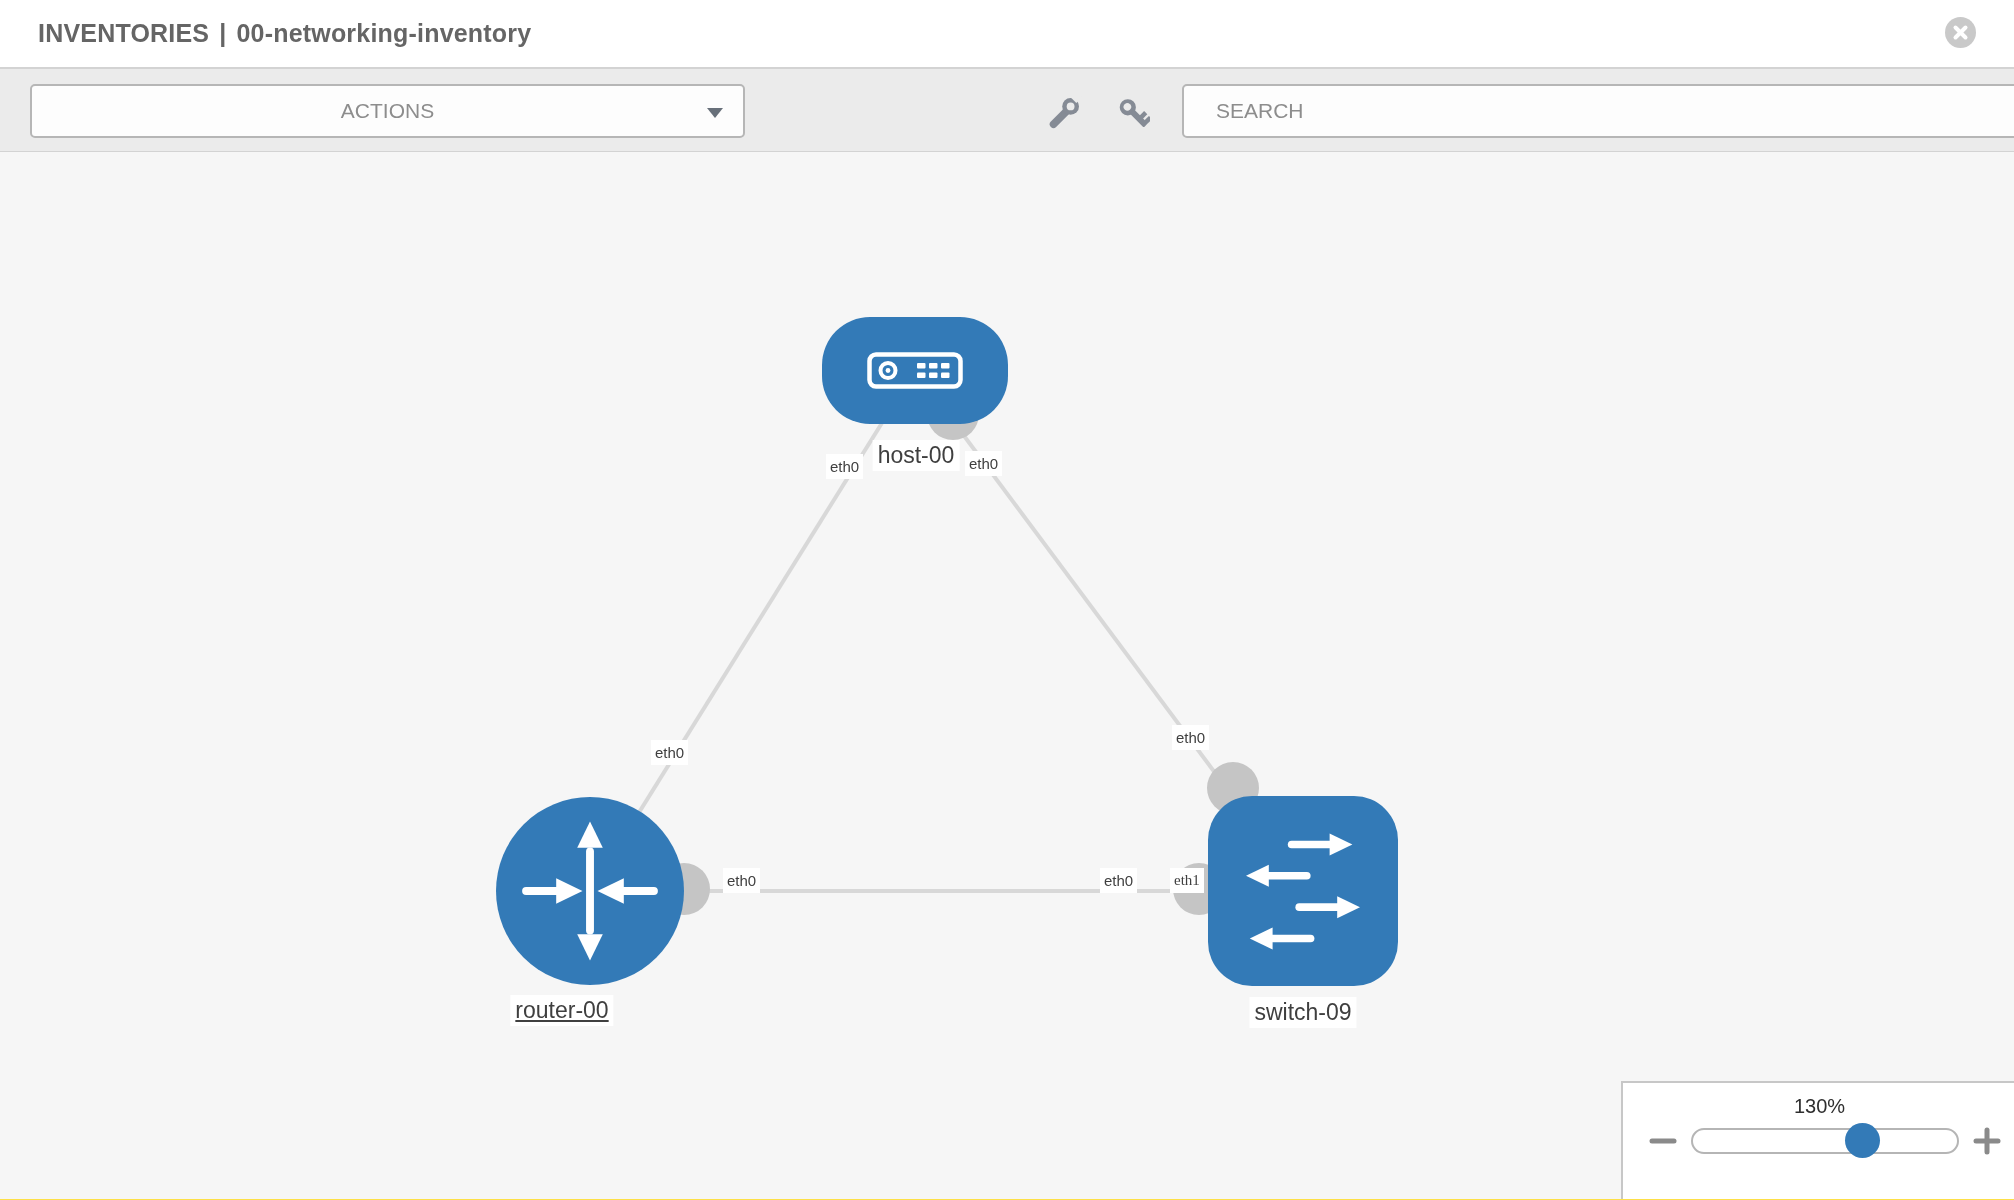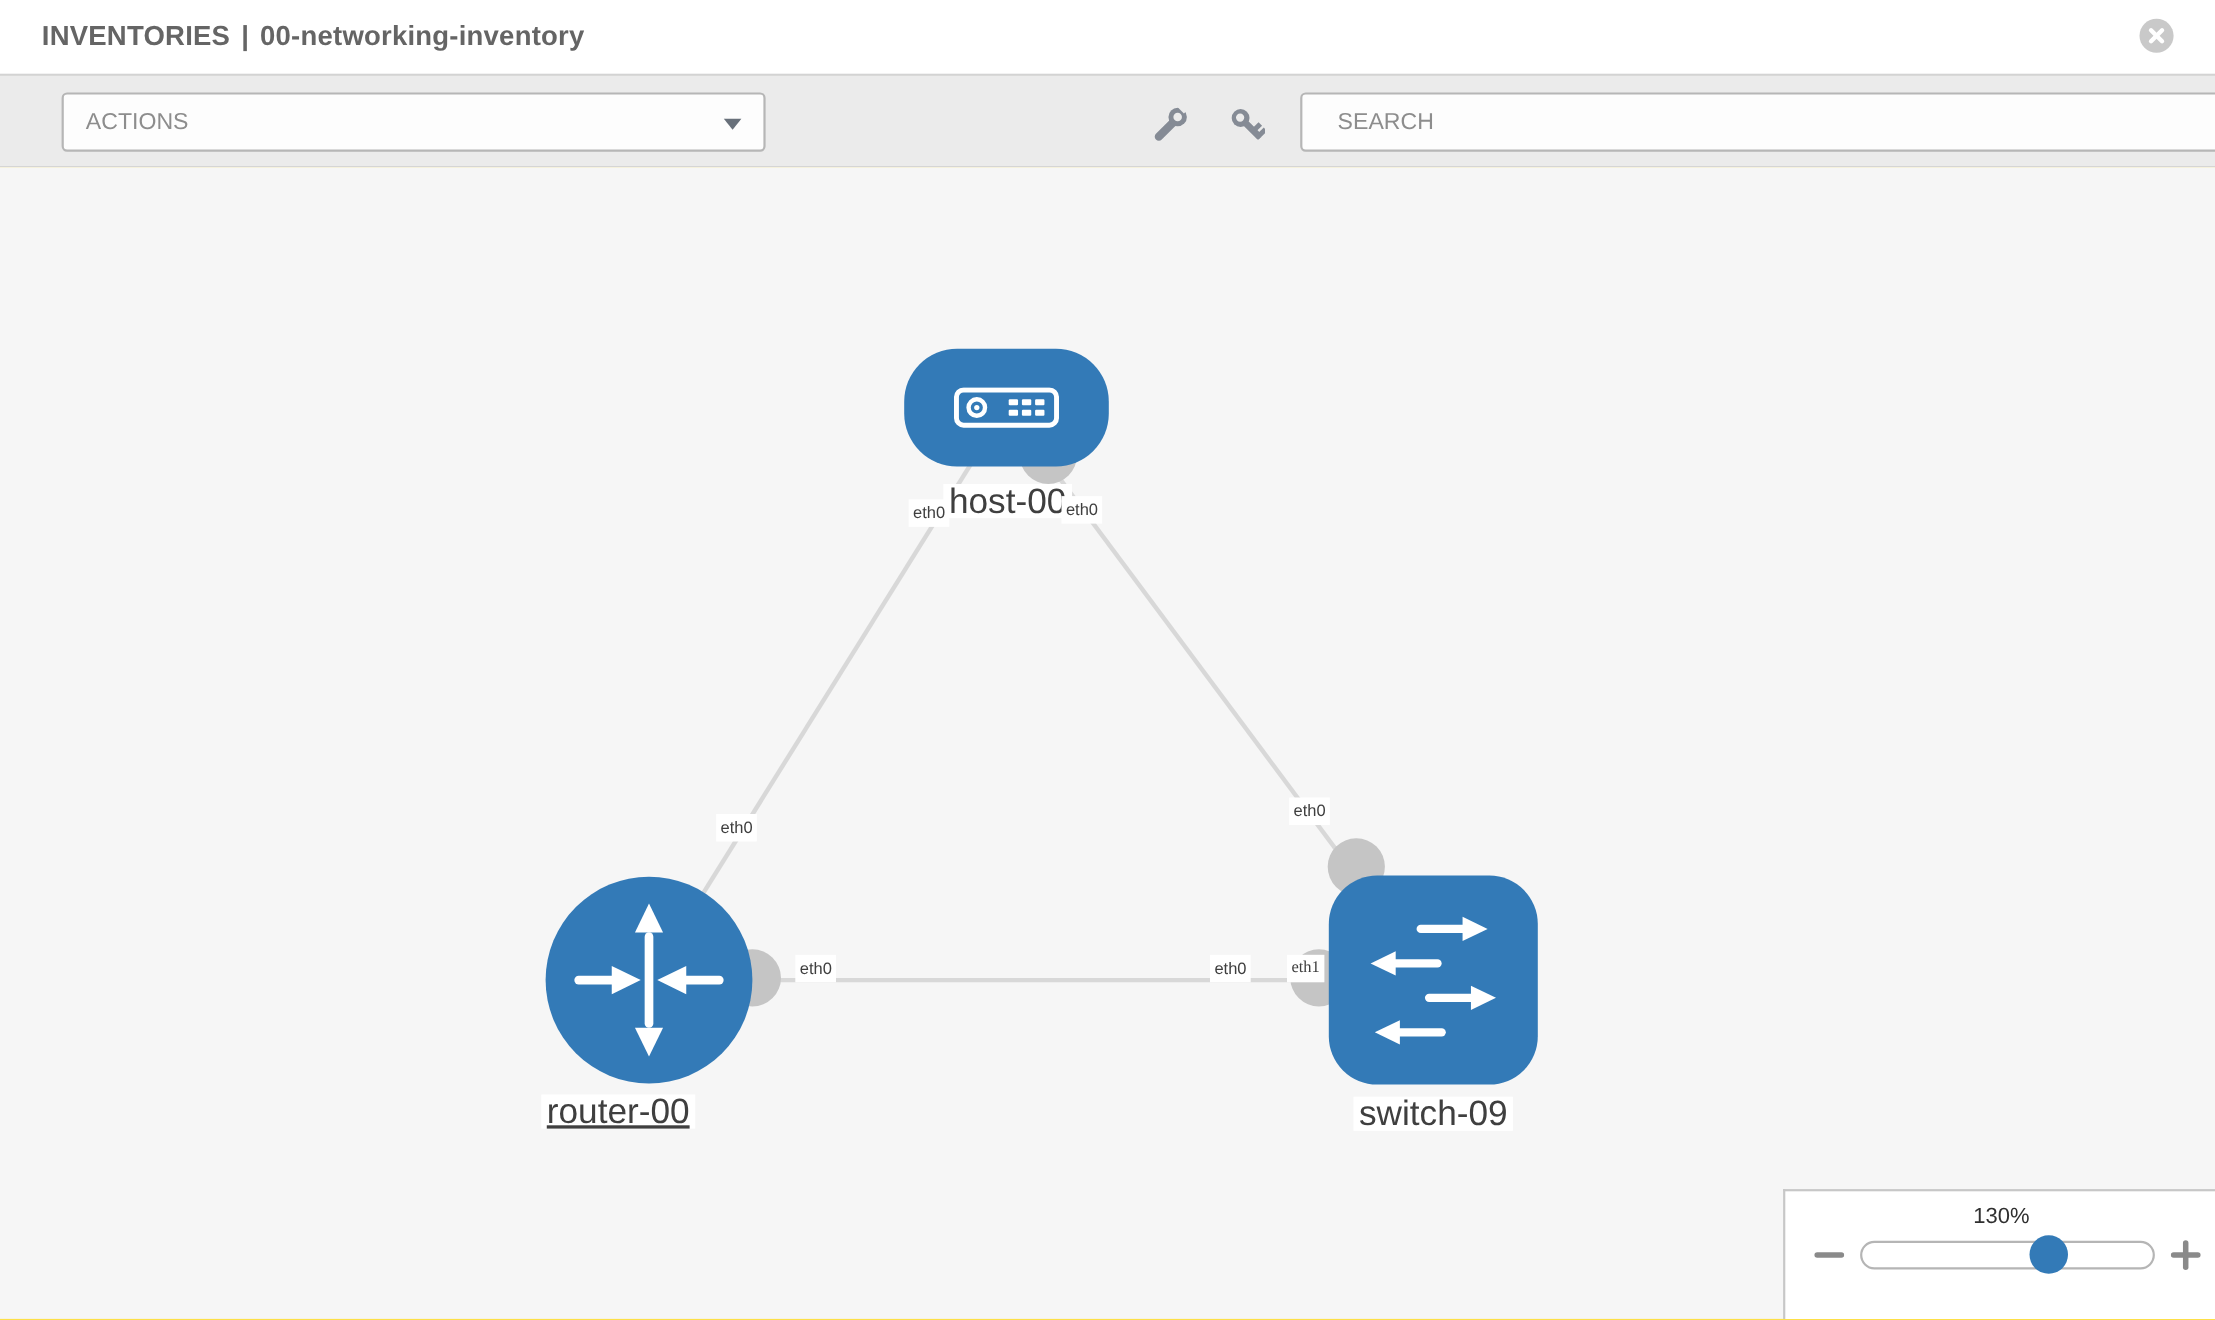--- a/index.html
+++ b/index.html
@@ -11,37 +11,37 @@
   .top-bar { position:relative; height:69px; background:#ffffff; border-bottom:2px solid #d3d3d3; display:flex; align-items:center; padding-left:38px; }
   .page-title { font-size:25px; font-weight:bold; color:#656565; letter-spacing:0.2px; }
   .page-title .sep { margin:0 10px; }
   .close-btn { position:absolute; right:38px; top:17px; width:31px; height:31px; border-radius:50%; background:#c9c9c9; display:flex; align-items:center; justify-content:center; cursor:pointer; }
 
   
   .toolbar { position:relative; height:83px; background:#ebebeb; border-bottom:1px solid #d3d3d3; }
   .dropdown { position:absolute; top:15px; height:54px; background:#fdfdfd; border:2px solid #b6b6b6; border-radius:5px; display:flex; align-items:center; padding:0 20px; cursor:pointer; }
   .dropdown .dd-label { font-size:21px; color:#8d8d8d; }
   .dd-caret { position:absolute; right:20px; top:22px; width:0; height:0; border-left:8px solid transparent; border-right:8px solid transparent; border-top:10px solid #68707a; }
-  .dropdown-actions { left:56px; width:640px; }
+  .dropdown-actions { left:30px; width:715px;justify-content:center; }
   .dropdown-search { left:1182px; width:947px;padding-left:32px; }
   .tool-btn { position:absolute; top:24px; width:40px; height:40px; background:none; border:none; cursor:pointer; display:flex; align-items:center; justify-content:center; }
   .tool-wrench { left:1044px; }
   .tool-key { left:1112px; }
 
   
   .canvas { position:relative; height:1047px; background:#f6f6f6; overflow:hidden; }
   .edges-layer { position:absolute; left:0; top:0; }
 
   .node { position:absolute; background:#337ab7; display:flex; align-items:center; justify-content:center; cursor:pointer; }
   .node-host   { left:822px;  top:165px; width:186px; height:107px; border-radius:48px; }
   .node-router { left:496px;  top:645px; width:188px; height:188px; border-radius:50%; }
   .node-switch { left:1208px; top:644px; width:190px; height:190px; border-radius:44px; }
 
   .chip { position:absolute; background:#ffffff; color:#3f3f3f; white-space:nowrap; }
-  .node-label { font-size:32px; line-height:29px; padding:1px 5px; transform:translateX(-50%); }
+  .node-label { font-size:23px; line-height:29px; padding:1px 5px; transform:translateX(-50%); }
   .if-label { font-size:15px; line-height:23px; padding:1px 4px; }
 
   
   .zoom-panel { position:absolute; left:1621px; top:929px; width:395px; height:120px; background:#ffffff; border:2px solid #c7c7c7; border-right:none; border-bottom:none; }
   .zoom-level { text-align:center; margin-top:12px; font-size:20px; color:#2f2f2f; }
   .zoom-row { display:flex; align-items:center; margin-top:7px; padding-left:24px; }
   .zoom-btn { background:none; border:none; cursor:pointer; width:32px; height:32px; display:flex; align-items:center; justify-content:center; padding:0; }
   .slider-track { position:relative; width:268px; height:26px; border:2px solid #b5b5b5; border-radius:14px; background:#ffffff; margin:0 12px; cursor:pointer; }
   .slider-thumb { position:absolute; left:152px; top:-7px; width:35px; height:35px; border-radius:50%; background:#337ab7; cursor:grab; }
 </style>

